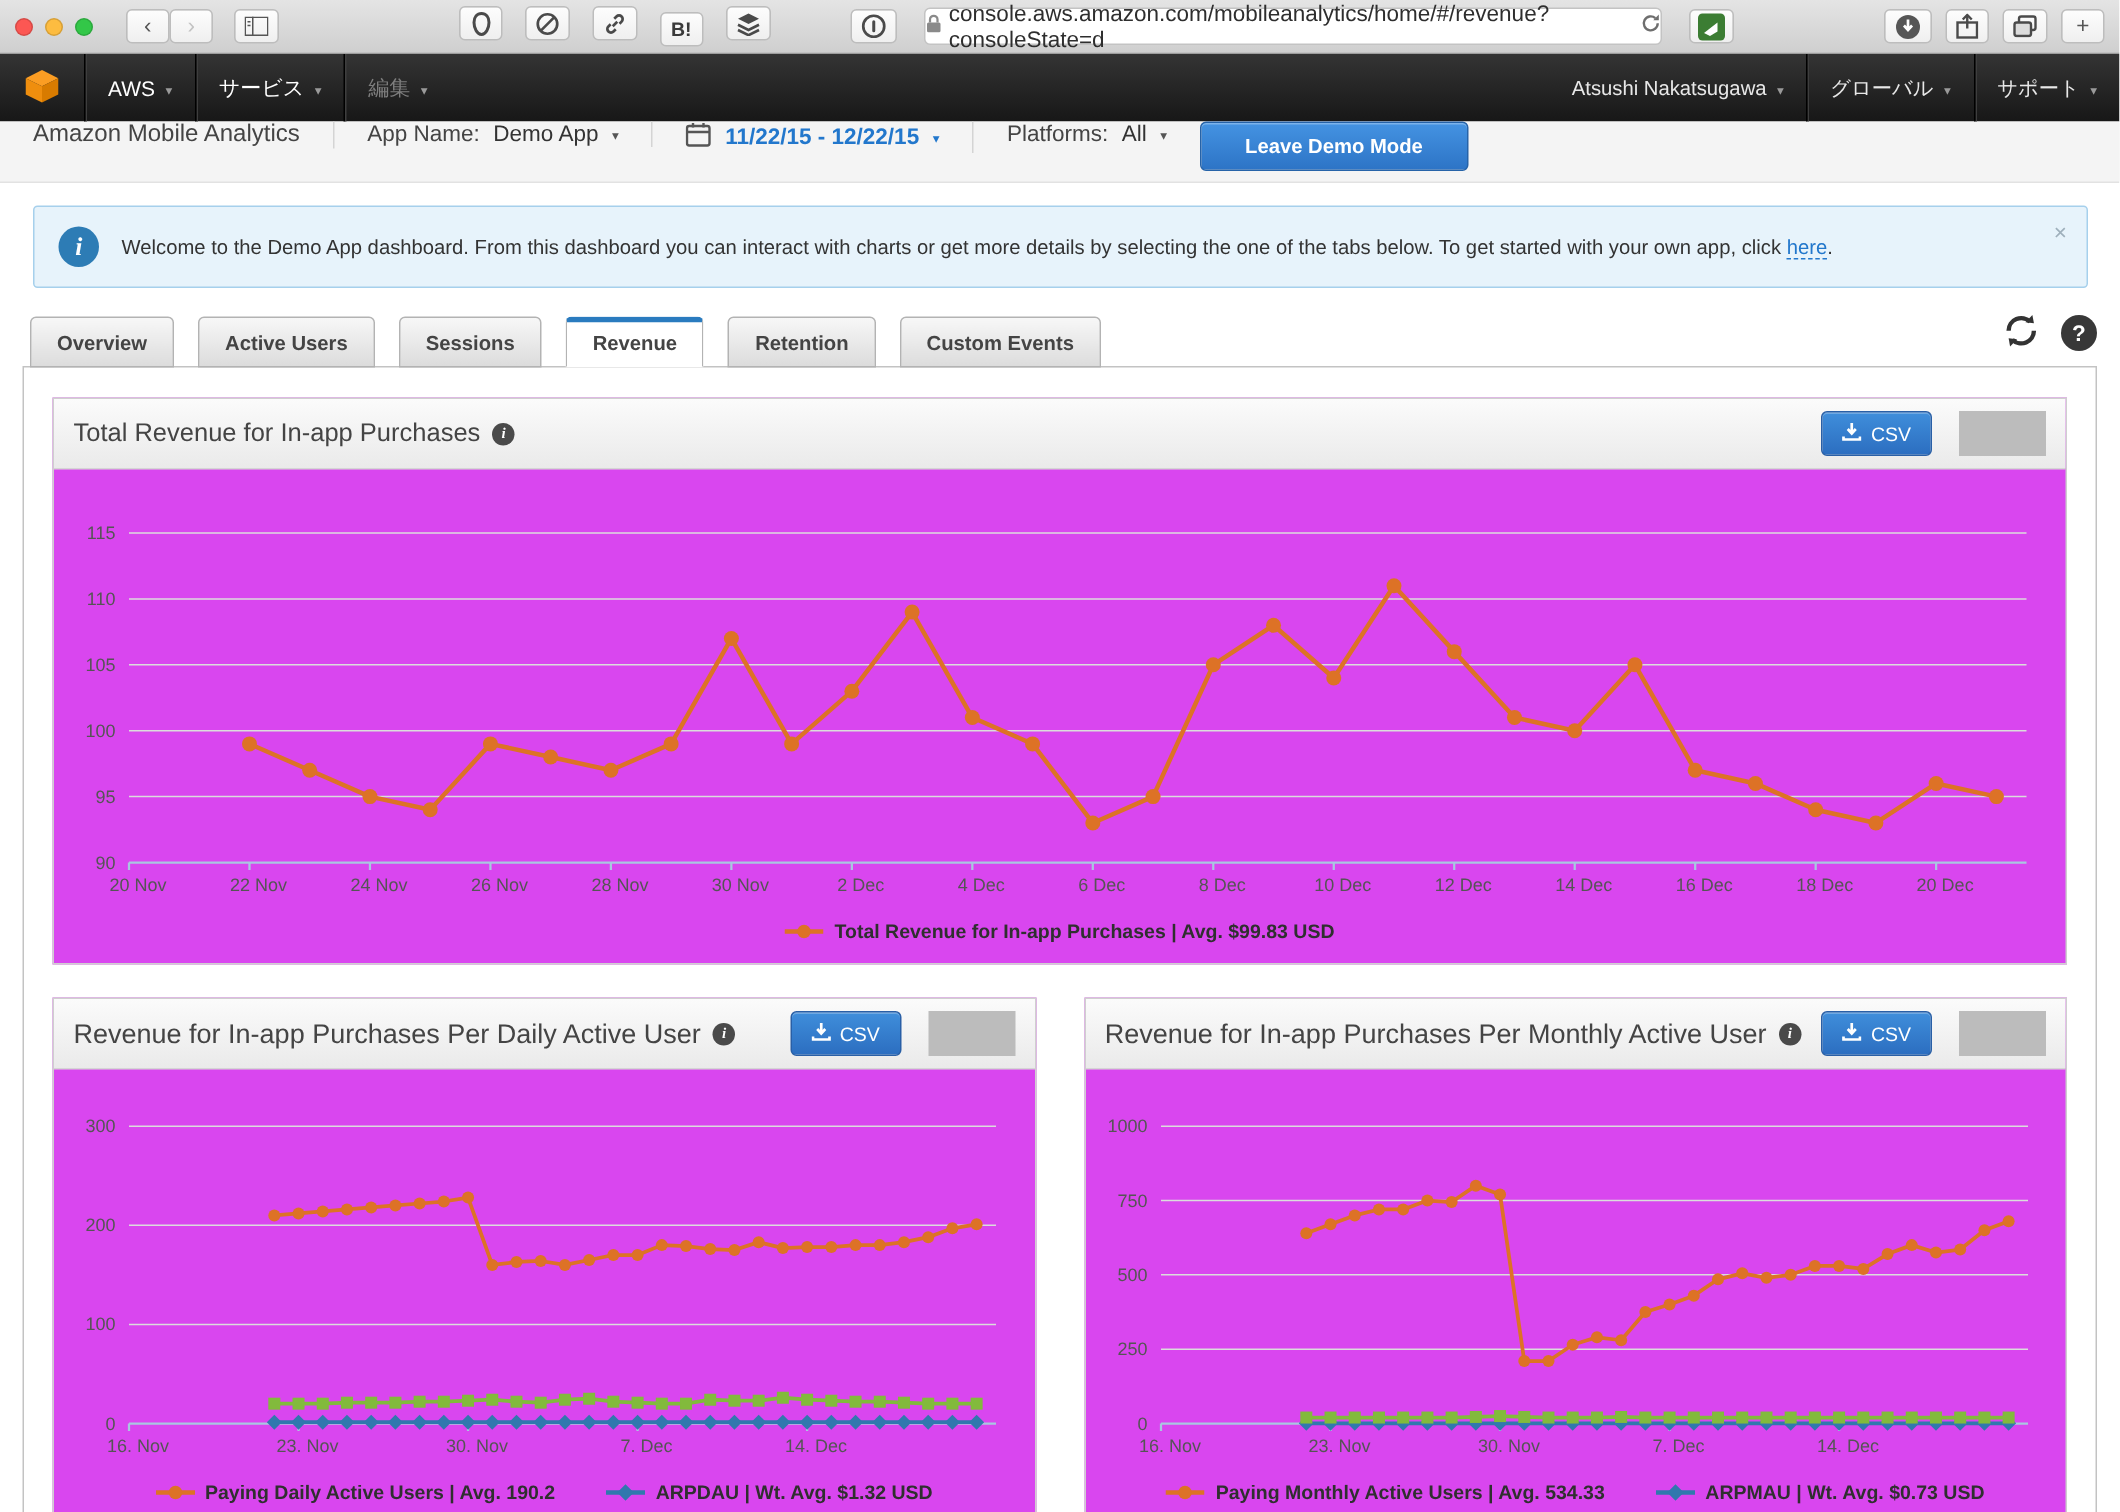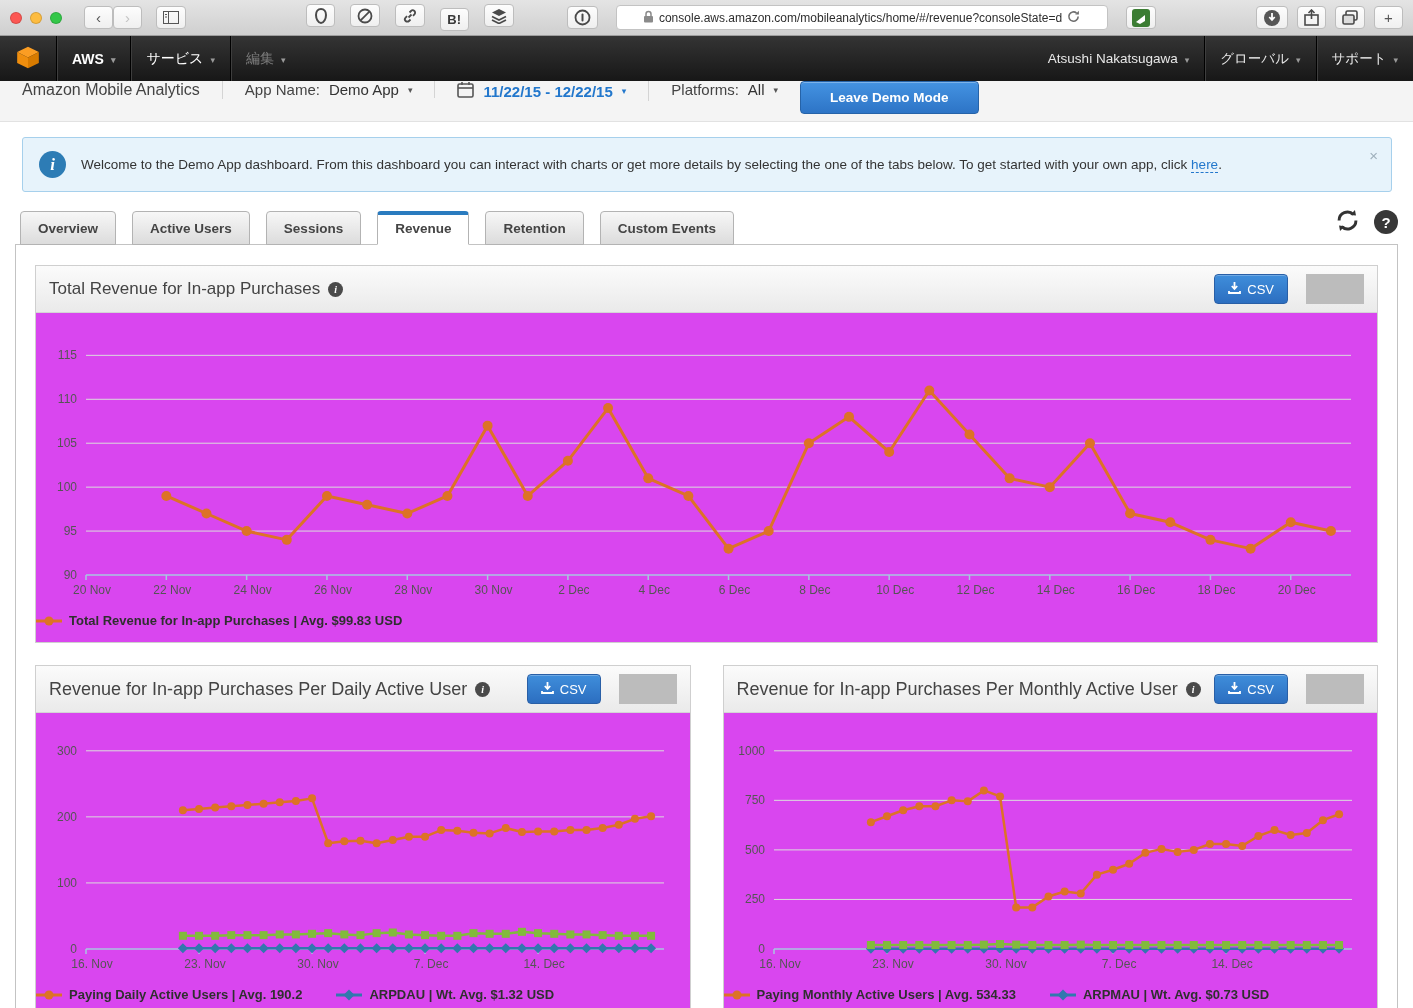--- a/index.html
+++ b/index.html
@@ -8,29 +8,29 @@
 
   
   .chrome{height:36px;background:linear-gradient(#e4e4e4,#cfcfcf);border-bottom:1px solid #9d9d9d;display:flex;align-items:center;padding:0 10px}
   .tl{width:12px;height:12px;border-radius:50%;display:inline-block;margin-right:8px;border:1px solid rgba(0,0,0,.15)}
   .tl.r{background:#fc5753}.tl.y{background:#fdbc40}.tl.g{background:#33c748}
   .cbtn{height:23px;min-width:29px;background:linear-gradient(#fdfdfd,#efefef);border:1px solid #bdbdbd;border-radius:4px;display:inline-flex;align-items:center;justify-content:center;color:#565656;font-size:15px;padding:0 6px}
   .cbtn.dis{color:#c3c3c3}
   .cbtn svg{display:block}
   .chrome .gap-s{width:14px}.chrome .gap-m{width:42px}.chrome .gap-l{width:120px}
   .extgrp .cbtn{margin-right:11px}
-  .url{width:492px;height:25px;background:#fff;border:1px solid #c3c3c3;border-radius:4px;display:flex;align-items:center;justify-content:center;gap:5px;font-size:12px;color:#2e2e2e;margin:0 18px}
+  .url{width:492px;height:25px;background:#fff;border:1px solid #c3c3c3;border-radius:4px;display:flex;align-items:center;justify-content:center;gap:5px;font-size:15px;color:#2e2e2e;margin:0 18px}
   .url .tail{color:#bbb}
   .rightgrp{margin-left:auto;display:flex;align-items:center;gap:9px}
 
   
   .navbar{height:45px;background:linear-gradient(#343434,#171717);display:flex;align-items:center;color:#fff}
   .nsep{width:1px;align-self:stretch;background:#000;box-shadow:1px 0 0 #3e3e3e}
   .nav-item{padding:0 15px;font-size:14px;display:flex;gap:7px;align-items:center;height:100%}
-  .nav-item.bold{font-weight:bold}
+  .nav-item.bold{font-weight:normal}
   .nav-item.dim{color:#7d7d7d}
   .nav-item.right{font-size:13.5px;color:#e8e8e8}
   .caret{color:#9a9a9a;font-size:9px;padding-top:2px}
   .nav-spacer{flex:1}
 
   
   .appbar{height:40px;background:#f4f4f4;display:flex;align-items:flex-start;box-shadow:0 1px 0 #e2e2e2}
   .ab{display:flex;align-items:center;gap:9px;padding:0 22px;border-right:1px solid #d4d4d4;font-size:15px;color:#444}
   .ab.nob{border-right:none}
   .ab .val{color:#333}
@@ -58,21 +58,21 @@
   .card-title{font-size:17px;color:#444}
   .small .card-title{font-size:18px}
   .info-dot{width:15px;height:15px;border-radius:50%;background:#4a4a4a;color:#fff;font-size:10px;font-weight:bold;display:inline-flex;align-items:center;justify-content:center;font-family:"Liberation Serif",serif;font-style:italic;flex:0 0 auto}
   .csv{margin-left:auto;background:linear-gradient(#3f8edb,#2c6ec0);border:1px solid #295fa6;border-radius:4px;color:#fff;font-weight:normal;font-size:13px;padding:6px 13px;display:inline-flex;gap:6px;align-items:center;cursor:pointer;box-shadow:inset 0 1px 0 rgba(255,255,255,.25)}
   .graybox{width:58px;height:30px;background:#bcbcbc;margin-left:10px}
   .plot{width:100%}
   .big .plot{height:296px}
   .small-row{display:flex;gap:32px;margin-top:22px}
   .small{flex:1;min-width:0}
   .small .plot{height:270px}
-  .legend{display:flex;gap:34px;padding:4px 0 14px;font-size:13px;font-weight:bold;color:#2f2f2f}
+  .legend{display:flex;justify-content:center;gap:34px;padding:4px 0 14px;font-size:13px;font-weight:bold;color:#2f2f2f}
   .leg{display:inline-flex;align-items:center;gap:7px}
 </style>
 </head>
 <body>
 
 <div class="chrome">
   <span class="tl r"></span>
   <span class="tl y"></span>
   <span class="tl g"></span>
   <span class="gap-s"></span>

